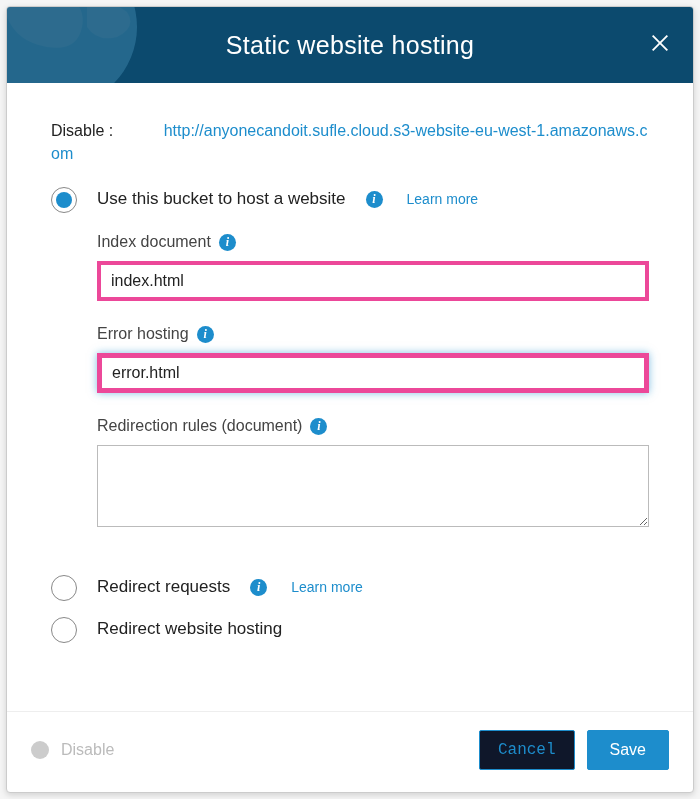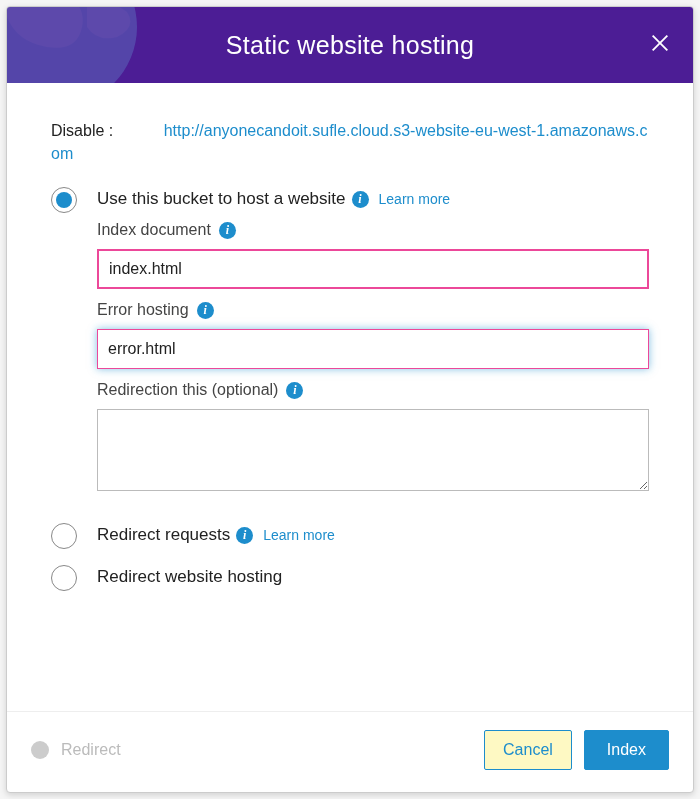--- a/index.html
+++ b/index.html
@@ -17,21 +17,21 @@
       height: 787px;
       background: #fff;
       border: 1px solid #ccc;
       border-radius: 4px;
       overflow: hidden;
       display: flex;
       flex-direction: column;
       box-shadow: 0 2px 6px rgba(0,0,0,0.15);
     }
     .header {
-      background: #4c1d95;
+      background: #0c4a6e;
       color: #fff;
       height: 76px;
       display: flex;
       align-items: center;
       justify-content: center;
       position: relative;
       overflow: hidden;
     }
     .header-bg-globe {
       position: absolute;
@@ -115,21 +115,21 @@
     .radio-body {
       flex: 1;
       padding-top: 2px;
     }
     .radio-label-line {
       font-size: 17px;
       color: #222;
       display: flex;
       align-items: center;
       flex-wrap: wrap;
-      gap: 6px;
+      gap: 20px;
     }
     .info-icon {
       width: 17px;
       height: 17px;
       display: inline-flex;
       align-items: center;
       justify-content: center;
       background: #1d8dcc;
       color: #fff;
       border-radius: 50%;
@@ -141,57 +141,57 @@
       cursor: pointer;
       vertical-align: middle;
     }
     .learn-more {
       color: #1d8dcc;
       text-decoration: none;
       font-size: 14px;
       margin-left: 4px;
     }
     .field-block {
-      margin-top: 12px;
+      margin-top: 24px;
     }
     .field-label {
       font-size: 16px;
       color: #444;
       display: flex;
       align-items: center;
       gap: 8px;
       margin-bottom: 10px;
     }
     .text-input {
       width: 100%;
       height: 40px;
-      border: 2px solid #ec4899;
+      border: 4px solid #ec4899;
       font-size: 16px;
       padding: 0 10px;
       color: #222;
       outline: none;
       background: #fff;
     }
     .text-input.active {
-      border: 1px solid #ec4899;
+      border: 5px solid #ec4899;
       box-shadow: 0 0 8px rgba(29,141,204,0.55);
     }
     .textarea-input {
       width: 100%;
       height: 82px;
       border: 1px solid #bbb;
       font-size: 16px;
       padding: 8px 10px;
       color: #222;
       outline: none;
       background: #fff;
       resize: both;
     }
     .simple-options {
-      margin-top: 12px;
+      margin-top: 28px;
     }
     .footer {
       border-top: 1px solid #eee;
       padding: 18px 24px 22px 24px;
       display: flex;
       align-items: center;
     }
     .footer-left {
       display: flex;
       align-items: center;
@@ -212,24 +212,25 @@
       height: 40px;
       padding: 0 18px;
       font-size: 16px;
       cursor: pointer;
       border-radius: 2px;
       display: inline-flex;
       align-items: center;
       justify-content: center;
     }
     .btn-cancel {
-      background: #fef9c3;
+      background: #0f172a;
       color: #1d8dcc;
       border: 1px solid #1d8dcc;
       margin-right: 12px;
+      font-family: Liberation Mono, monospace;
     }
     .btn-save {
       background: #1d8dcc;
       color: #fff;
       border: 1px solid #1d8dcc;
       font-weight: 500;
       padding: 0 22px;
     }
   </style>
 </head>
@@ -283,21 +284,21 @@
           <div class="field-block">
             <div class="field-label">
               <span>Error hosting</span>
               <span class="info-icon">i</span>
             </div>
             <input type="text" class="text-input active" value="error.html" style="">
           </div>
 
           <div class="field-block">
             <div class="field-label">
-              <span>Redirection this (optional)</span>
+              <span>Redirection rules (document)</span>
               <span class="info-icon">i</span>
             </div>
             <textarea class="textarea-input" style=""></textarea>
           </div>
         </div>
       </div>
 
       <div class="simple-options">
 
         <div class="radio-option">
@@ -324,19 +325,19 @@
           </div>
         </div>
       </div>
 
     </div>
   </div>
 
   <div class="footer">
     <div class="footer-left">
       <div class="status-dot"></div>
-      <div class="status-label">Redirect</div>
+      <div class="status-label">Disable</div>
     </div>
     <button class="btn btn-cancel">Cancel</button>
-    <button class="btn btn-save">Index</button>
+    <button class="btn btn-save">Save</button>
   </div>
 
 </div>
 
 </body></html>

